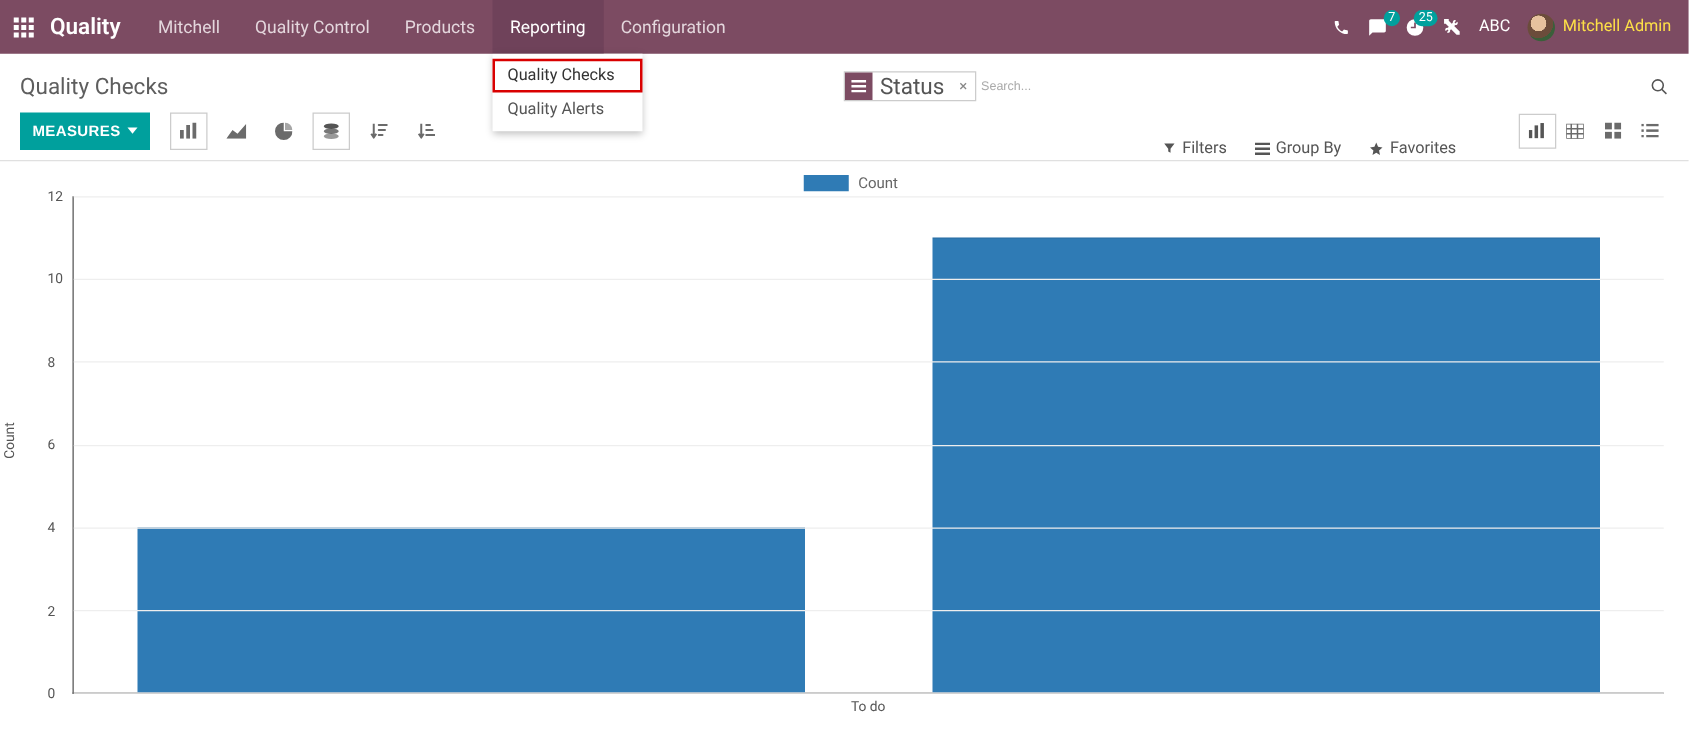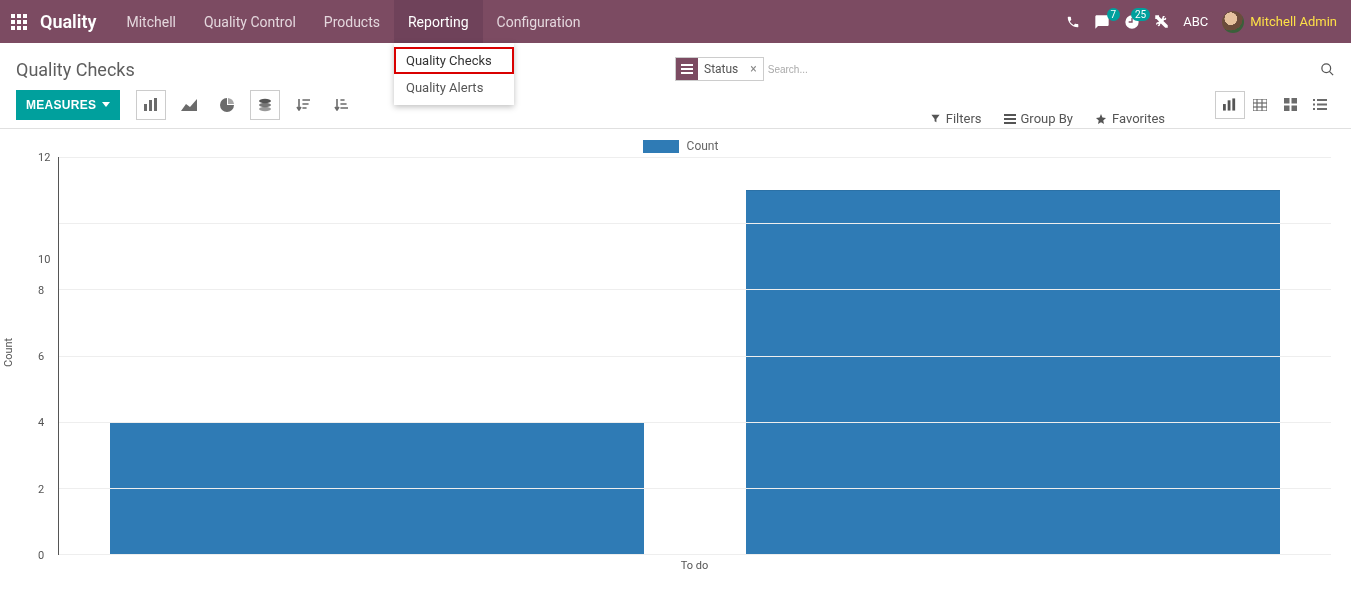--- a/index.html
+++ b/index.html
@@ -20,21 +20,21 @@
   
   .dropdown { position:absolute; top:43px; left:0; width:120px; background:#fff; box-shadow: 0 2px 6px rgba(0,0,0,0.25); padding:4px 0; z-index:10;}
   .dropdown-item { padding:6px 12px; color:#555; cursor:pointer; font-size:13px;}
   .dropdown-item.highlighted { border:2px solid #d90000; padding:4px 10px; color:#333;}
   
   .control-panel { display:flex; align-items:center; padding: 10px 16px 0 16px; height: 42px;}
   .page-title { font-size: 18px; color:#5e5e5e; flex:0 0 auto; }
   .search-wrap { margin-left:auto; display:flex; align-items:center; }
   .facet { border:1px solid #ccc; display:flex; align-items:center; height:24px; margin-right:4px;}
   .facet-icon { background:#7c4b62; color:#fff; width:22px; height:100%; display:flex; align-items:center; justify-content:center; font-size:11px;}
-  .facet-label { padding:0 6px; font-size:12px; color:#555;}
+  .facet-label { padding:0 6px; font-size:18px; color:#555;}
   .facet-x { padding:0 6px; color:#888; cursor:pointer; font-size:12px;}
   .search-input { border:none; outline:none; height:24px; width:520px; font-size:10px; color:#555;}
   .search-input::placeholder{color:#aaa;}
   .search-icon { margin-left:auto; color:#666; padding-left:10px;}
   
   .toolbar { display:flex; align-items:center; padding: 6px 16px 10px 16px; border-bottom:1px solid #e0e0e0; height:44px;}
   .measures-btn { background:#00a09d; color:#fff; border:none; height:30px; padding:0 10px; font-size:12px; font-weight:600; letter-spacing:0.3px; display:flex; align-items:center; gap:6px; cursor:pointer;}
   .measures-btn .caret { border-left:4px solid transparent; border-right:4px solid transparent; border-top:5px solid #fff; }
   .chart-toggle { width:30px; height:30px; border:1px solid transparent; display:flex; align-items:center; justify-content:center; margin-left:8px; cursor:pointer; color:#7a7a7a;}
   .chart-toggle.active { border:1px solid #ccc; background:#fff;}
@@ -257,21 +257,21 @@
   </div>
   <div style="position:relative;">
     <div class="axis-title">Count</div>
     <div class="plot-grid">
       <div class="yaxis" id="yaxis">
           <div class="ylabel" style="top: 100%;">0</div>
           <div class="ylabel" style="top: 83.3333%;">2</div>
           <div class="ylabel" style="top: 66.6667%;">4</div>
           <div class="ylabel" style="top: 50%;">6</div>
           <div class="ylabel" style="top: 33.3333%;">8</div>
-          <div class="ylabel" style="top: 16.6667%; margin-top: 36px;">10</div>
+          <div class="ylabel" style="top: 16.6667%;">10</div>
           <div class="ylabel" style="top: 0%;">12</div>
         </div>
       <div class="plot-inner" id="plot">
         <div class="bars" id="bars">
             <div class="bar-slot">
               <div class="bar" style="height: 33.3333%; background: rgb(47, 123, 181);"></div>
             </div>
             <div class="bar-slot">
               <div class="bar" style="height: 91.6667%; background: rgb(47, 123, 181);"></div>
             </div>

